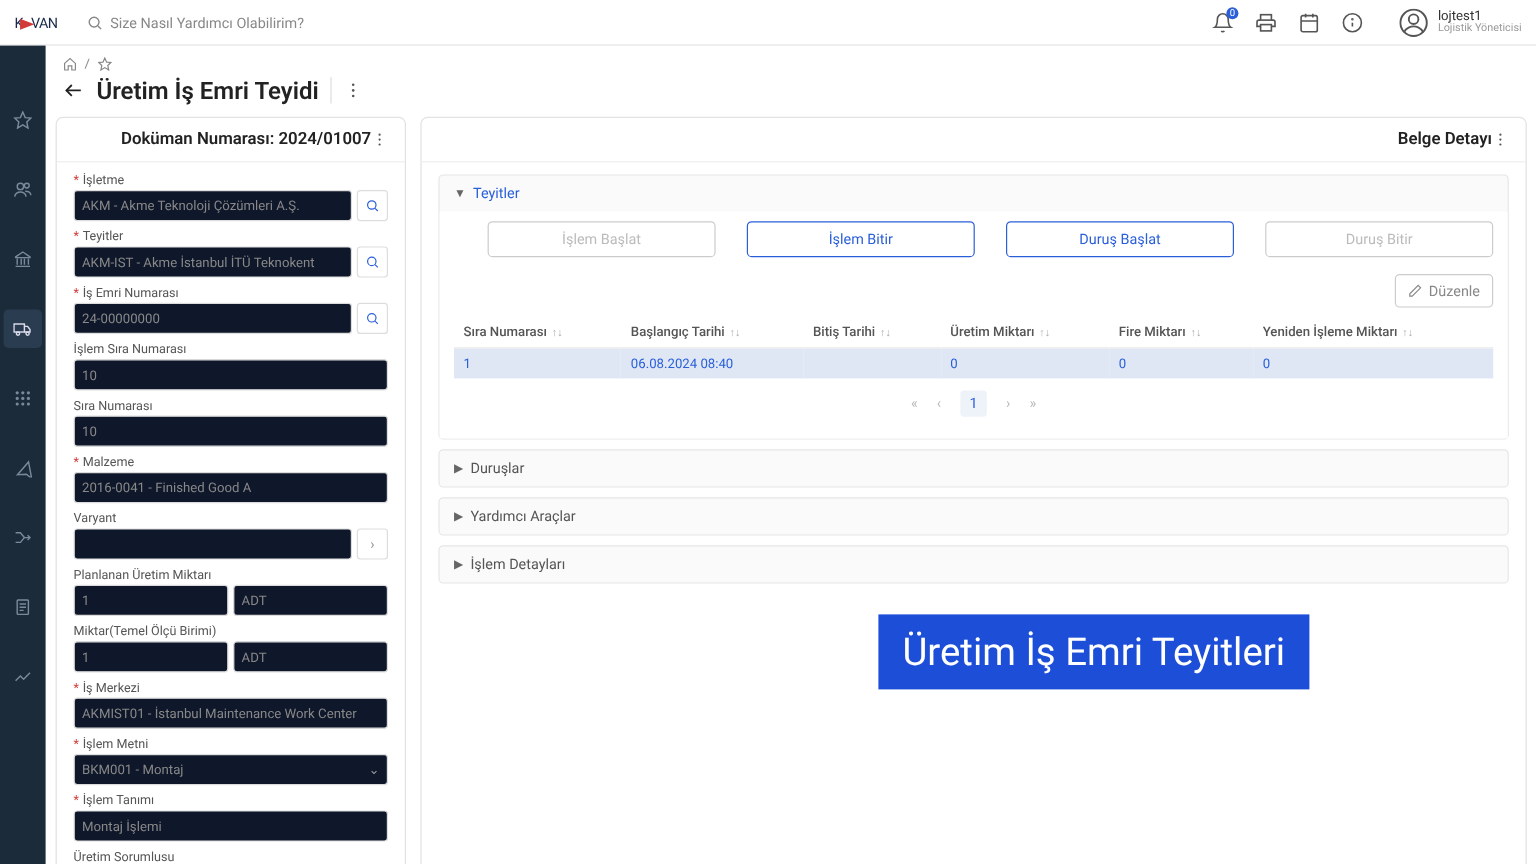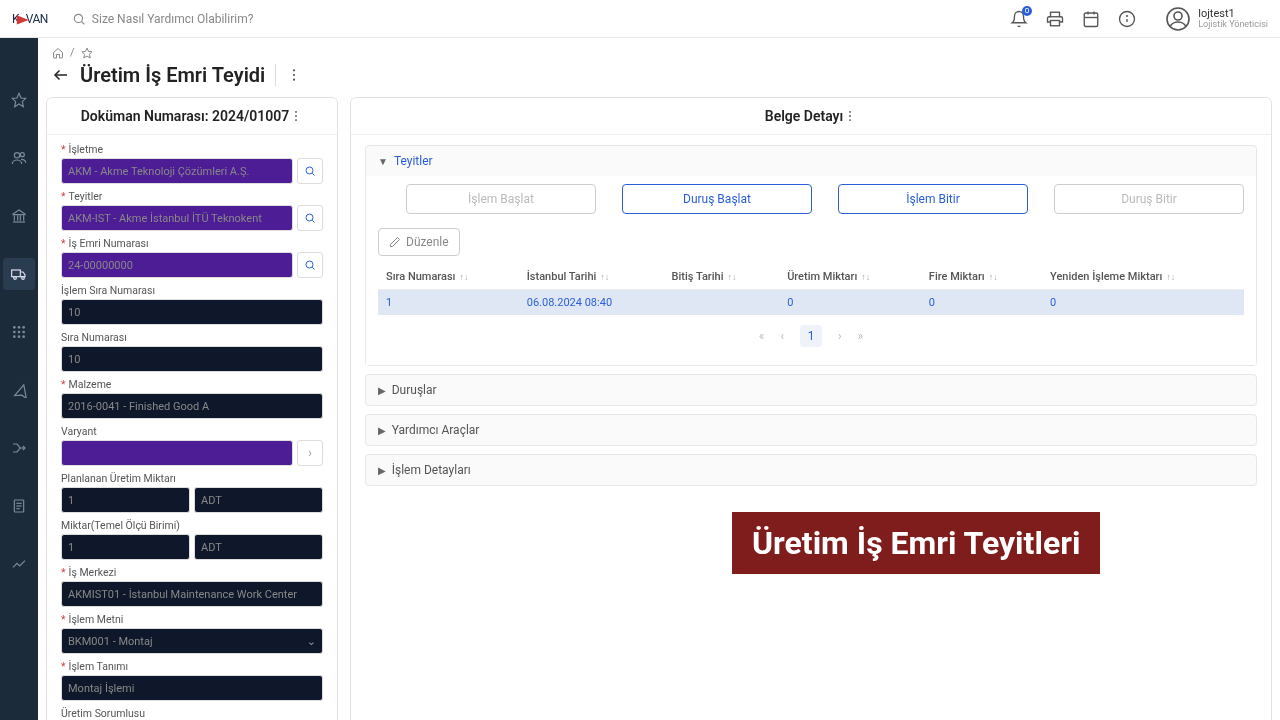--- a/index.html
+++ b/index.html
@@ -20,54 +20,54 @@
 .sidenav { width: 38px; background: #1c2b3a; display: flex; flex-direction: column; align-items: center; padding-top: 46px; gap: 26px; }
 .sidenav .nav-item { color: #7a8a9a; display:flex; align-items:center; justify-content:center; width:32px; height:32px; border-radius:4px; }
 .sidenav .nav-item.active { background:#2a3d50; color:#dde; }
 .main { flex: 1; overflow: auto; padding: 0 8px; }
 .crumbs { display:flex; align-items:center; gap:6px; padding: 8px 6px 2px; color:#888; font-size:11px; }
 .page-head { display:flex; align-items:center; gap:10px; padding: 2px 6px 10px; }
 .page-title { font-size: 20px; font-weight: 600; color:#222; }
 .vsep { width:1px; height:22px; background:#ddd; }
 .cols { display:flex; gap:12px; }
 .card { border:1px solid #e2e2e2; border-radius:6px; background:#fff; }
-.card-head { display:flex; align-items:center; justify-content:center; padding:10px 14px; border-bottom:1px solid #eee; }
+.card-head { display:flex; align-items:center; justify-content:flex-end; padding:10px 14px; border-bottom:1px solid #eee; }
 .card-title { font-size:14px; font-weight:600; }
 .left-card { width: 292px; }
 .left-body { padding: 8px 14px 16px; }
 .fld { margin-bottom: 6px; }
 .fld-label { font-size:10.5px; color:#555; display:flex; gap:3px; margin-bottom:2px; }
 .req { color:#d23a3a; }
 .fld-row { display:flex; gap:4px; }
-.fld-input { flex:1; height:26px; border:1px solid #ddd; border-radius:3px; padding:0 6px; font-size:11px; color:#888; background:#4c1d95; display:flex; align-items:center; }
+.fld-input { flex:1; height:26px; border:1px solid #ddd; border-radius:3px; padding:0 6px; font-size:11px; color:#888; background:#0f172a; display:flex; align-items:center; }
 .fld-input.grey { background:#0f172a; }
 .fld-btn { width:26px; height:26px; border:1px solid #ddd; border-radius:3px; display:flex; align-items:center; justify-content:center; color:#2a5fd9; }
 .unit { width:60px; }
 .select .fld-input { justify-content:space-between; }
 .chev { color:#999; }
 .right-card { flex:1; }
 .right-body { padding: 10px 14px; }
 .section { border:1px solid #e6e6e6; border-radius:4px; margin-bottom:8px; background:#fafafa; }
 .section-head { padding:8px 12px; font-size:12px; color:#555; display:flex; align-items:center; gap:6px; cursor:pointer; }
 .section-head .caret { color:#666; font-size:10px; }
 .section-head.open { color:#2a5fd9; }
 .section-body { padding: 8px 12px 14px; background:#fff; }
 .btn-row { display:flex; gap:26px; margin-bottom:14px;padding-left:28px; }
 .op-btn { flex:1; height:30px; border:1px solid #2a5fd9; border-radius:4px; background:#fff; color:#2a5fd9; font-size:12px; display:flex; align-items:center; justify-content:center; }
 .op-btn.disabled { border-color:#ccc; color:#bbb; }
-.edit-row { display:flex; margin-bottom:8px; }
+.edit-row { display:flex; justify-content:flex-end; margin-bottom:8px; }
 .edit-btn { height:28px; padding:0 10px; border:1px solid #ccc; border-radius:4px; color:#888; font-size:12px; display:flex; align-items:center; gap:5px; background:#fff; }
 .tbl { width:100%; border-collapse:collapse; font-size:11px; }
 .tbl th { text-align:left; font-weight:500; color:#555; padding:6px 8px; border-bottom:1px solid #eee; }
 .tbl th .sort { color:#aaa; font-size:9px; margin-left:4px; }
 .tbl td { padding:6px 8px; color:#2a5fd9; }
 .tbl tr.sel td { background:#dfe7f5; }
 .pager { display:flex; justify-content:center; align-items:center; gap:16px; padding:10px 0 4px; color:#bbb; font-size:12px; }
 .pager .cur { background:#eef2f9; color:#2a5fd9; width:22px; height:22px; border-radius:3px; display:flex; align-items:center; justify-content:center; }
-.overlay-title { position:absolute; left:732px; top:512px; background:#7f1d1d; color:#fff; font-size:32px; padding:12px 20px; font-weight:700; }
+.overlay-title { position:absolute; left:732px; top:512px; background:#1d4ed8; color:#fff; font-size:32px; padding:12px 20px; font-weight:400; }
 svg { display:block; }
 </style>
 </head>
 <body>
 
 <div class="topbar">
   <div class="logo">K<span class="accent">▶</span>VAN</div>
   <div class="search">
     <svg width="14" height="14" viewBox="0 0 24 24" fill="none" stroke="#888" stroke-width="2">
         <circle cx="11" cy="11" r="7"></circle>
@@ -404,37 +404,37 @@
         <div class="right-body">
 
           <div class="section">
             <div class="section-head open">
                 <span class="caret">▼</span>
                 <span>Teyitler</span>
               </div>
             <div class="section-body">
               <div class="btn-row">
                 <div class="op-btn disabled">İşlem Başlat</div>
+                <div class="op-btn">İşlem Bitir</div>
                 <div class="op-btn">Duruş Başlat</div>
-                <div class="op-btn">İşlem Bitir</div>
                 <div class="op-btn disabled">Duruş Bitir</div>
               </div>
               <div class="edit-row">
                 <div class="edit-btn">
                     <svg width="12" height="12" viewBox="0 0 24 24" fill="none" stroke="#888" stroke-width="2">
                       <path d="M17 3l4 4L7 21H3v-4z"></path>
                     </svg>
                     <span>Düzenle</span>
                   </div>
               </div>
               <table class="tbl">
                 <thead>
                     <tr>
                   <th><span>Sıra Numarası</span><span class="sort">↑↓</span></th>
-                  <th><span>İstanbul Tarihi</span><span class="sort">↑↓</span></th>
+                  <th><span>Başlangıç Tarihi</span><span class="sort">↑↓</span></th>
                   <th><span>Bitiş Tarihi</span><span class="sort">↑↓</span></th>
                   <th><span>Üretim Miktarı</span><span class="sort">↑↓</span></th>
                   <th><span>Fire Miktarı</span><span class="sort">↑↓</span></th>
                   <th><span>Yeniden İşleme Miktarı</span><span class="sort">↑↓</span></th>
                 </tr>
                   </thead>
                 <tbody>
                   <tr class="sel">
                     <td>1</td>
                     <td>06.08.2024 08:40</td>

